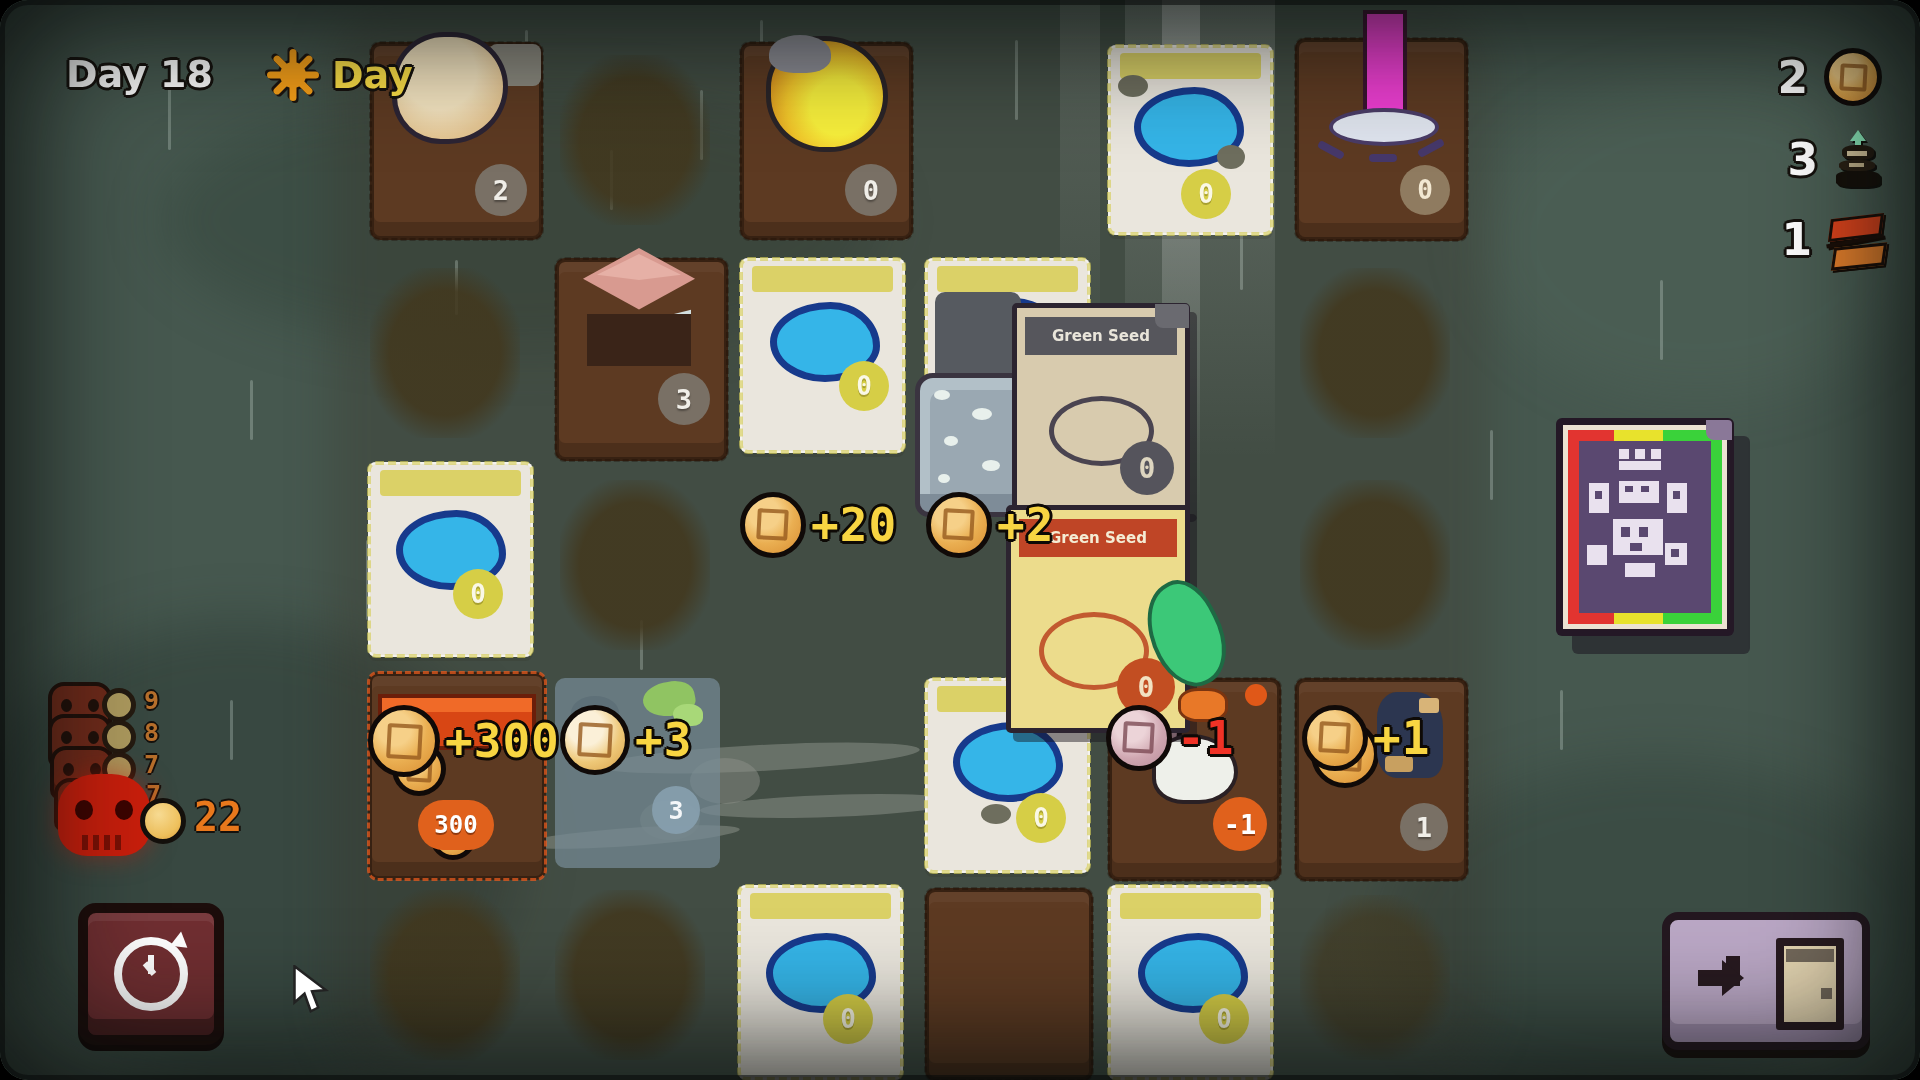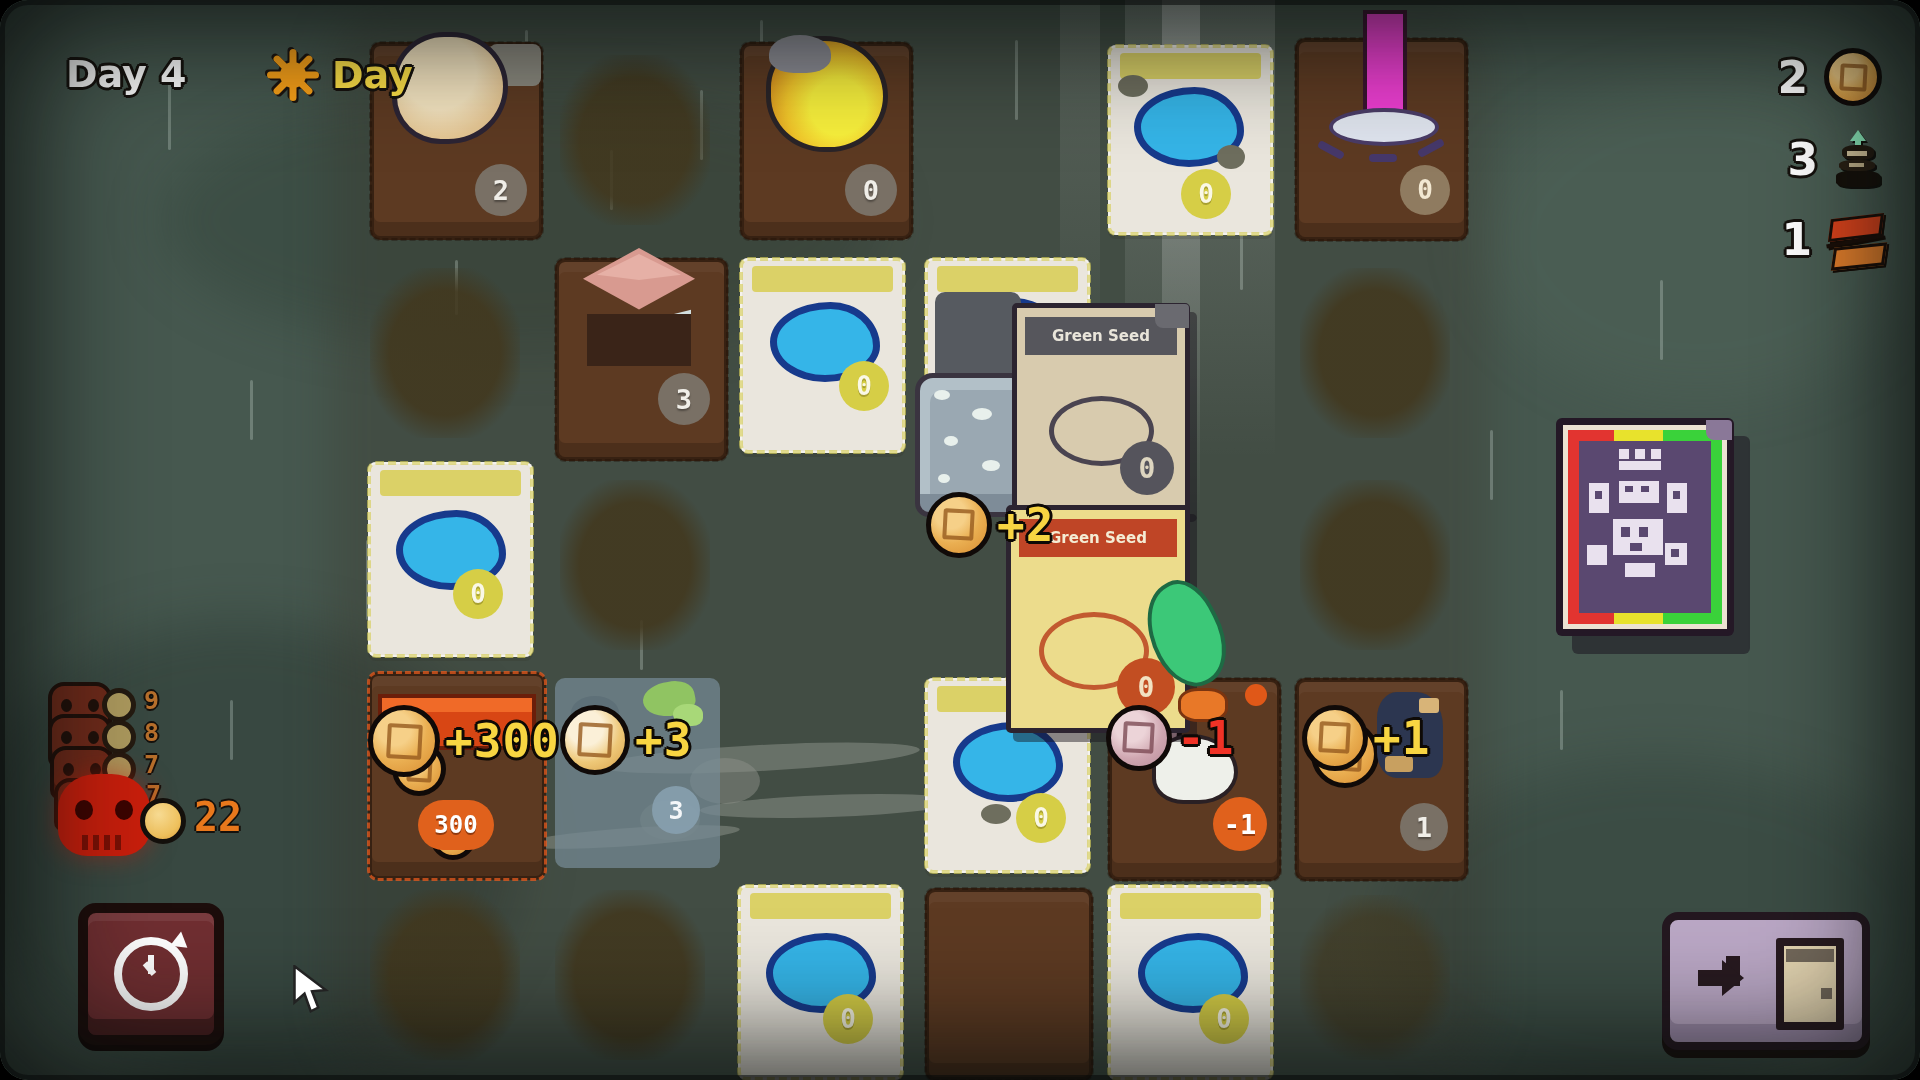--- a/index.html
+++ b/index.html
@@ -353,20 +353,24 @@
   <div class="card card-gold">
     <div class="band">
         <span>Green Seed</span>
       </div>
     <div class="oval"></div>
     <div class="cbadge">0</div>
   </div>
   <div class="leaf"></div>
   <div class="leaf2"></div>
 
+  <div class="floater" style="left:740px;top:492px;">
+    <div class="coin"></div>
+    <span class="ftxt">+20</span>
+  </div>
   <div class="floater" style="left:926px;top:492px;">
     <div class="coin"></div>
     <span class="ftxt">+2</span>
   </div>
   <div class="floater" style="left:368px;top:705px;">
     <div class="coin" style="width:62px;height:62px;"></div>
     <span class="ftxt">+300</span>
   </div>
   <div class="floater" style="left:560px;top:705px;">
     <div class="coin" style="width:60px;height:60px;background:radial-gradient(circle at 35% 30%,#fbf0d8 0 30%,#eec878 60%,#d8a048);"></div>
@@ -374,21 +378,21 @@
   </div>
   <div class="floater red" style="left:1106px;top:705px;">
     <div class="coin coin-pink"></div>
     <span class="ftxt">-1</span>
   </div>
   <div class="floater" style="left:1302px;top:705px;">
     <div class="coin"></div>
     <span class="ftxt">+1</span>
   </div>
 
-  <div class="day-counter ol">Day 4</div>
+  <div class="day-counter ol">Day 18</div>
   <div class="phase">
     <div class="sun">
         <i></i>
         <i></i>
         <i></i>
         <i></i>
       </div>
     <div class="lbl ol">Day</div>
   </div>
 

